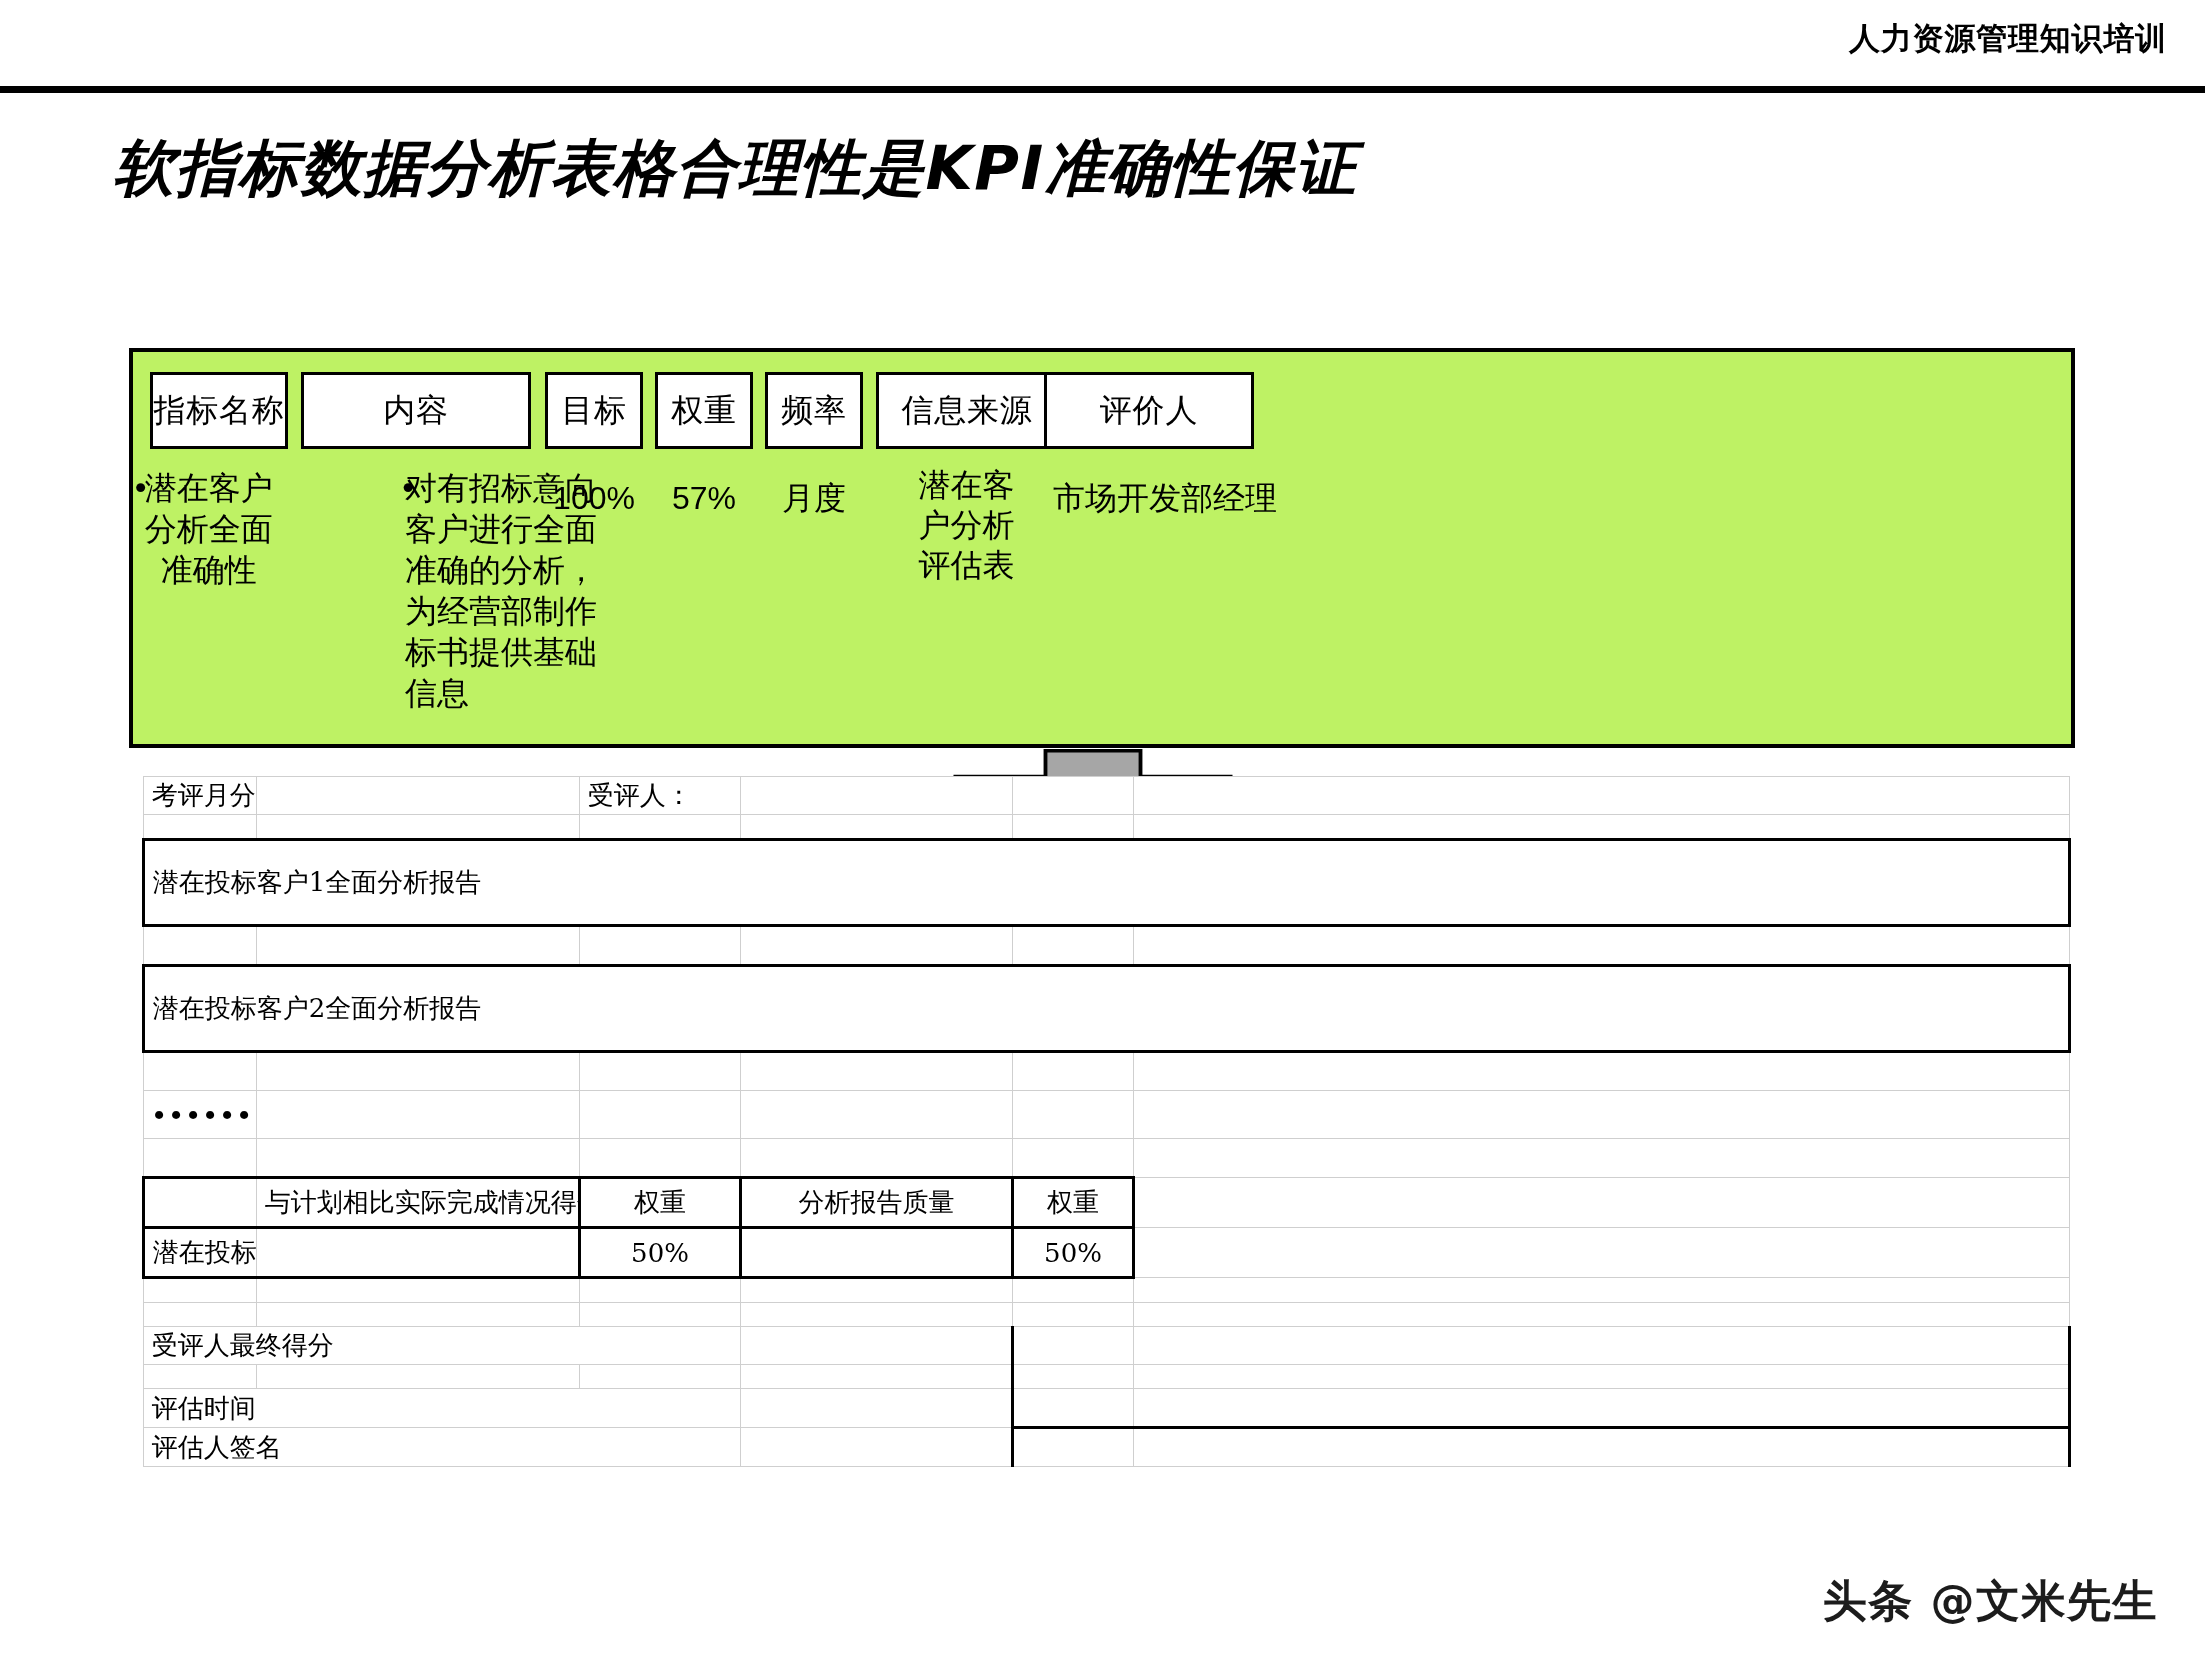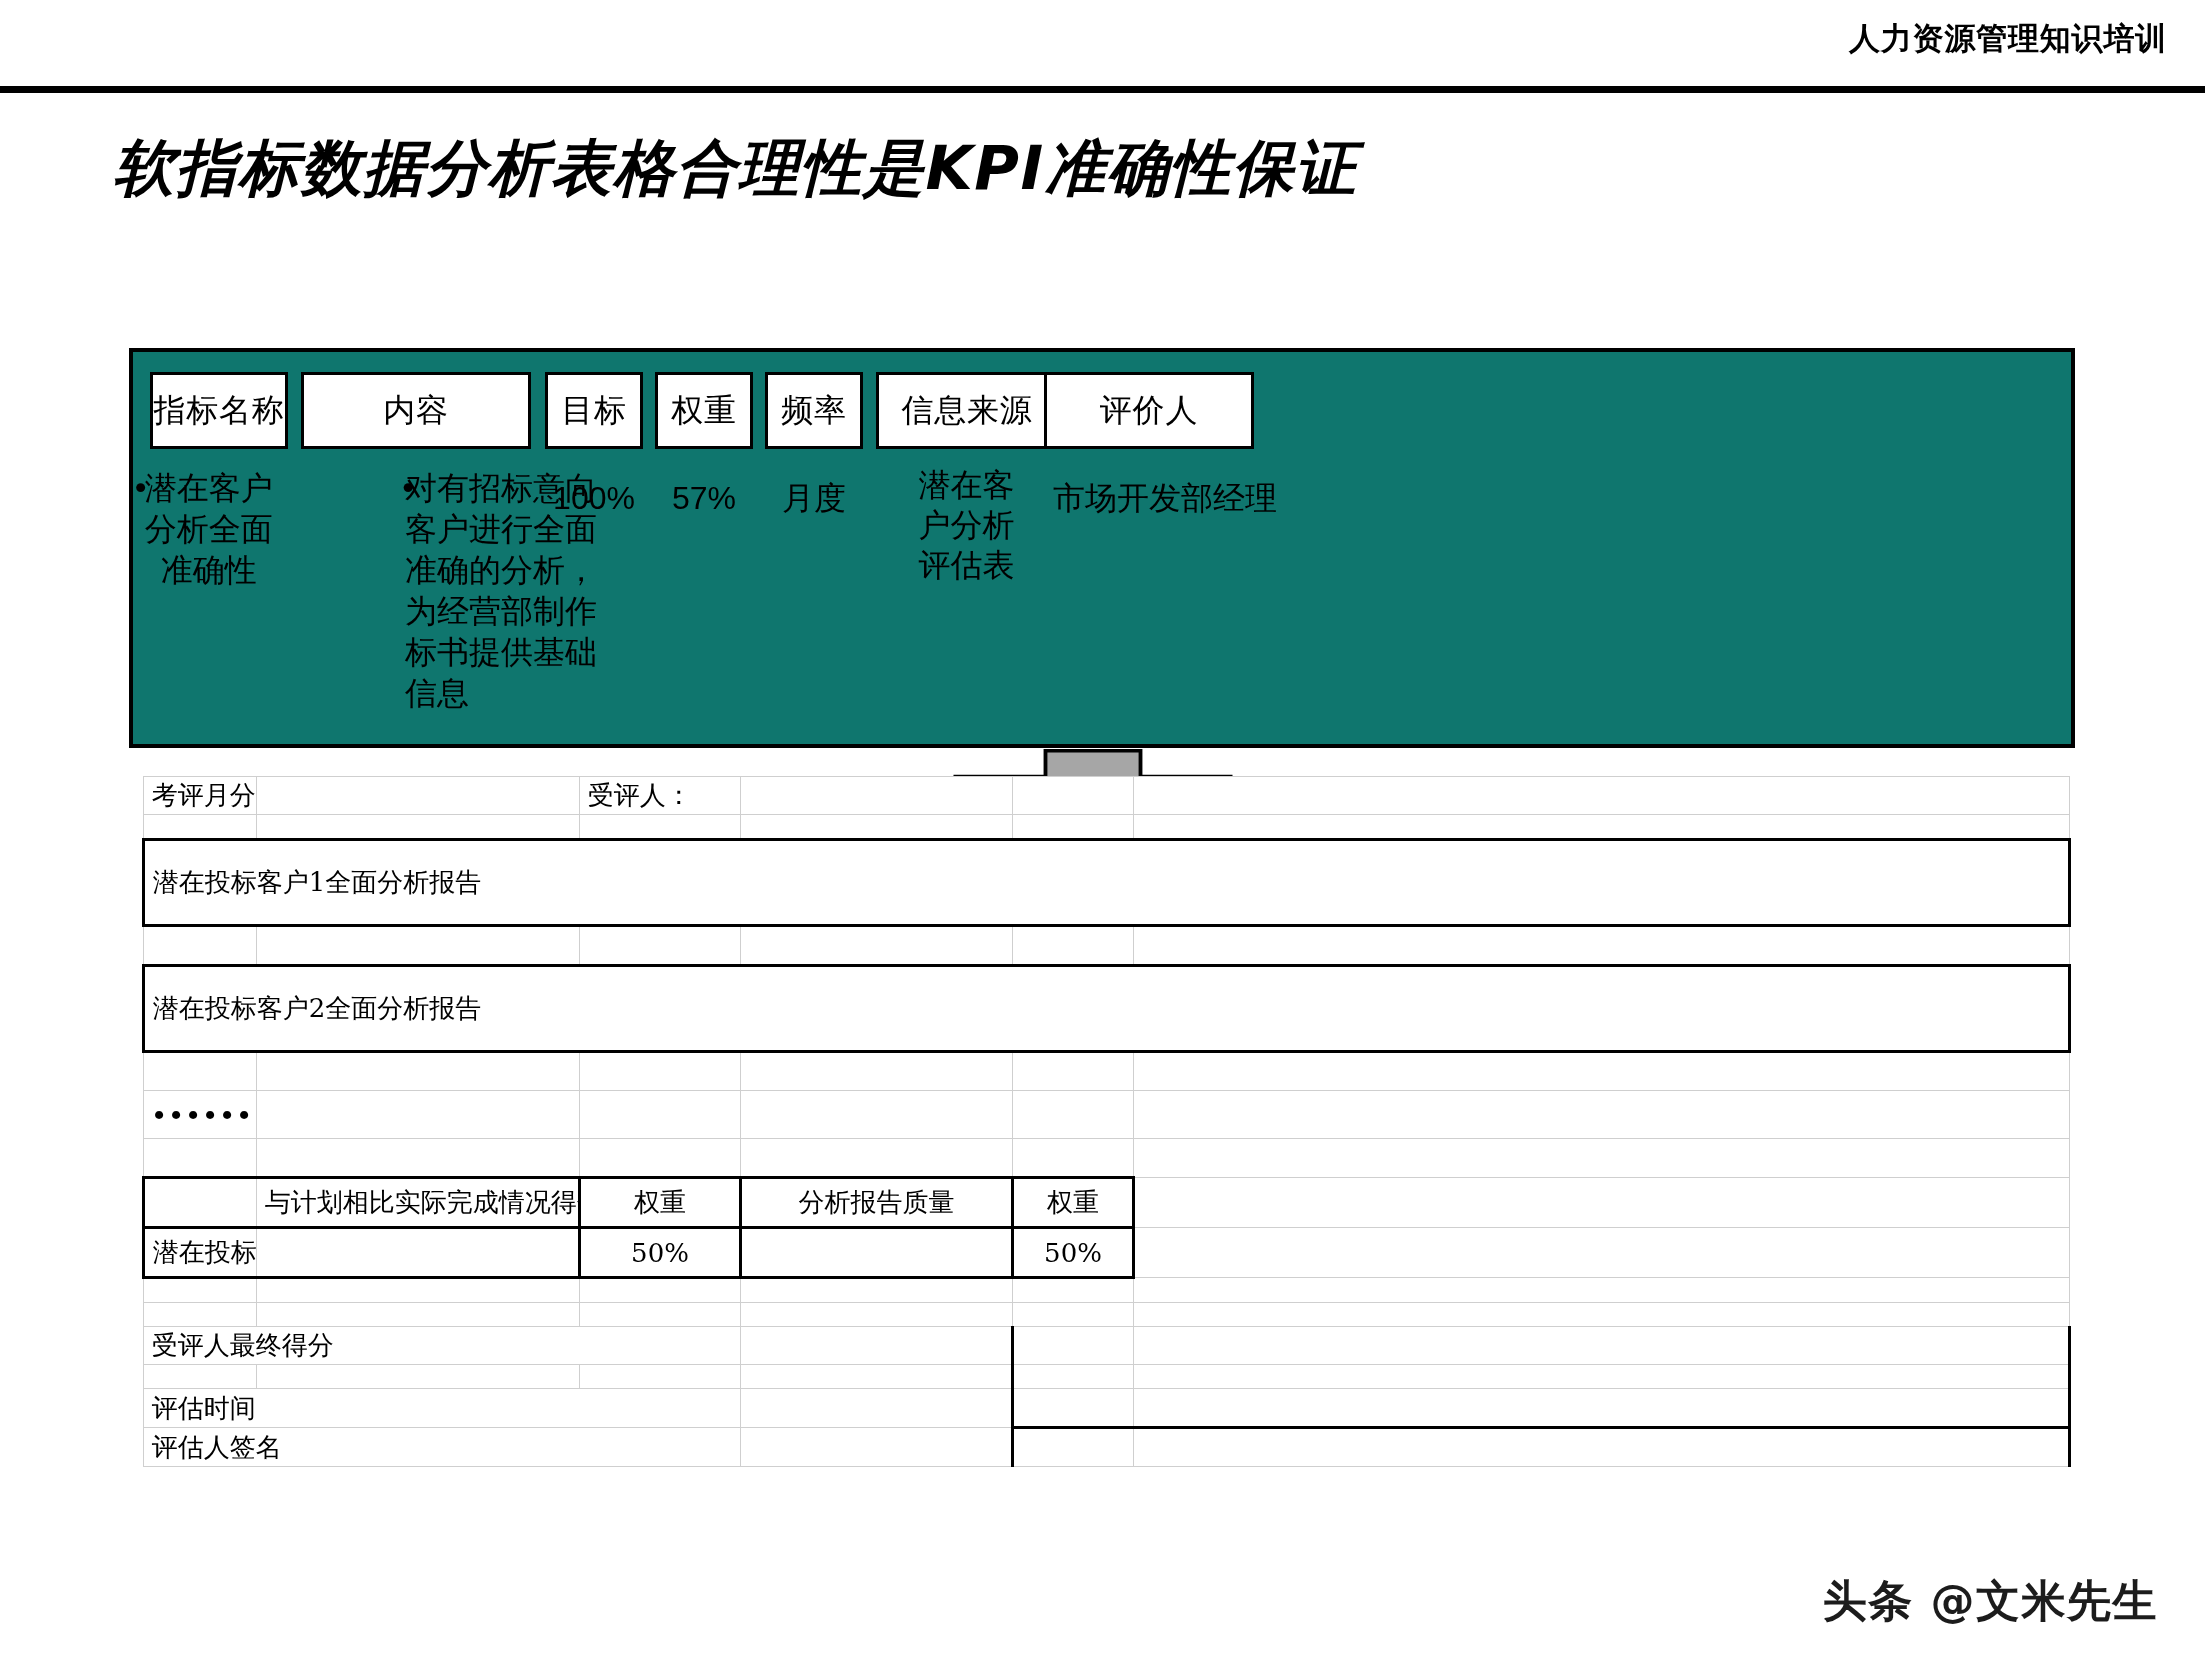--- a/index.html
+++ b/index.html
@@ -60,21 +60,21 @@
 
   
   #kpi-panel {
     position: absolute;
     left: 129px;
     top: 348px;
     width: 1946px;
     height: 400px;
     border: 4.6px solid #000000;
     box-sizing: border-box;
-    background: #0f766e;
+    background: #bef264;
   }
   .kpi-head-row {
     position: absolute;
     left: 0;
     top: 20px;
     width: 100%;
     height: 77px;
   }
   .kpi-head-box {
     position: absolute;

